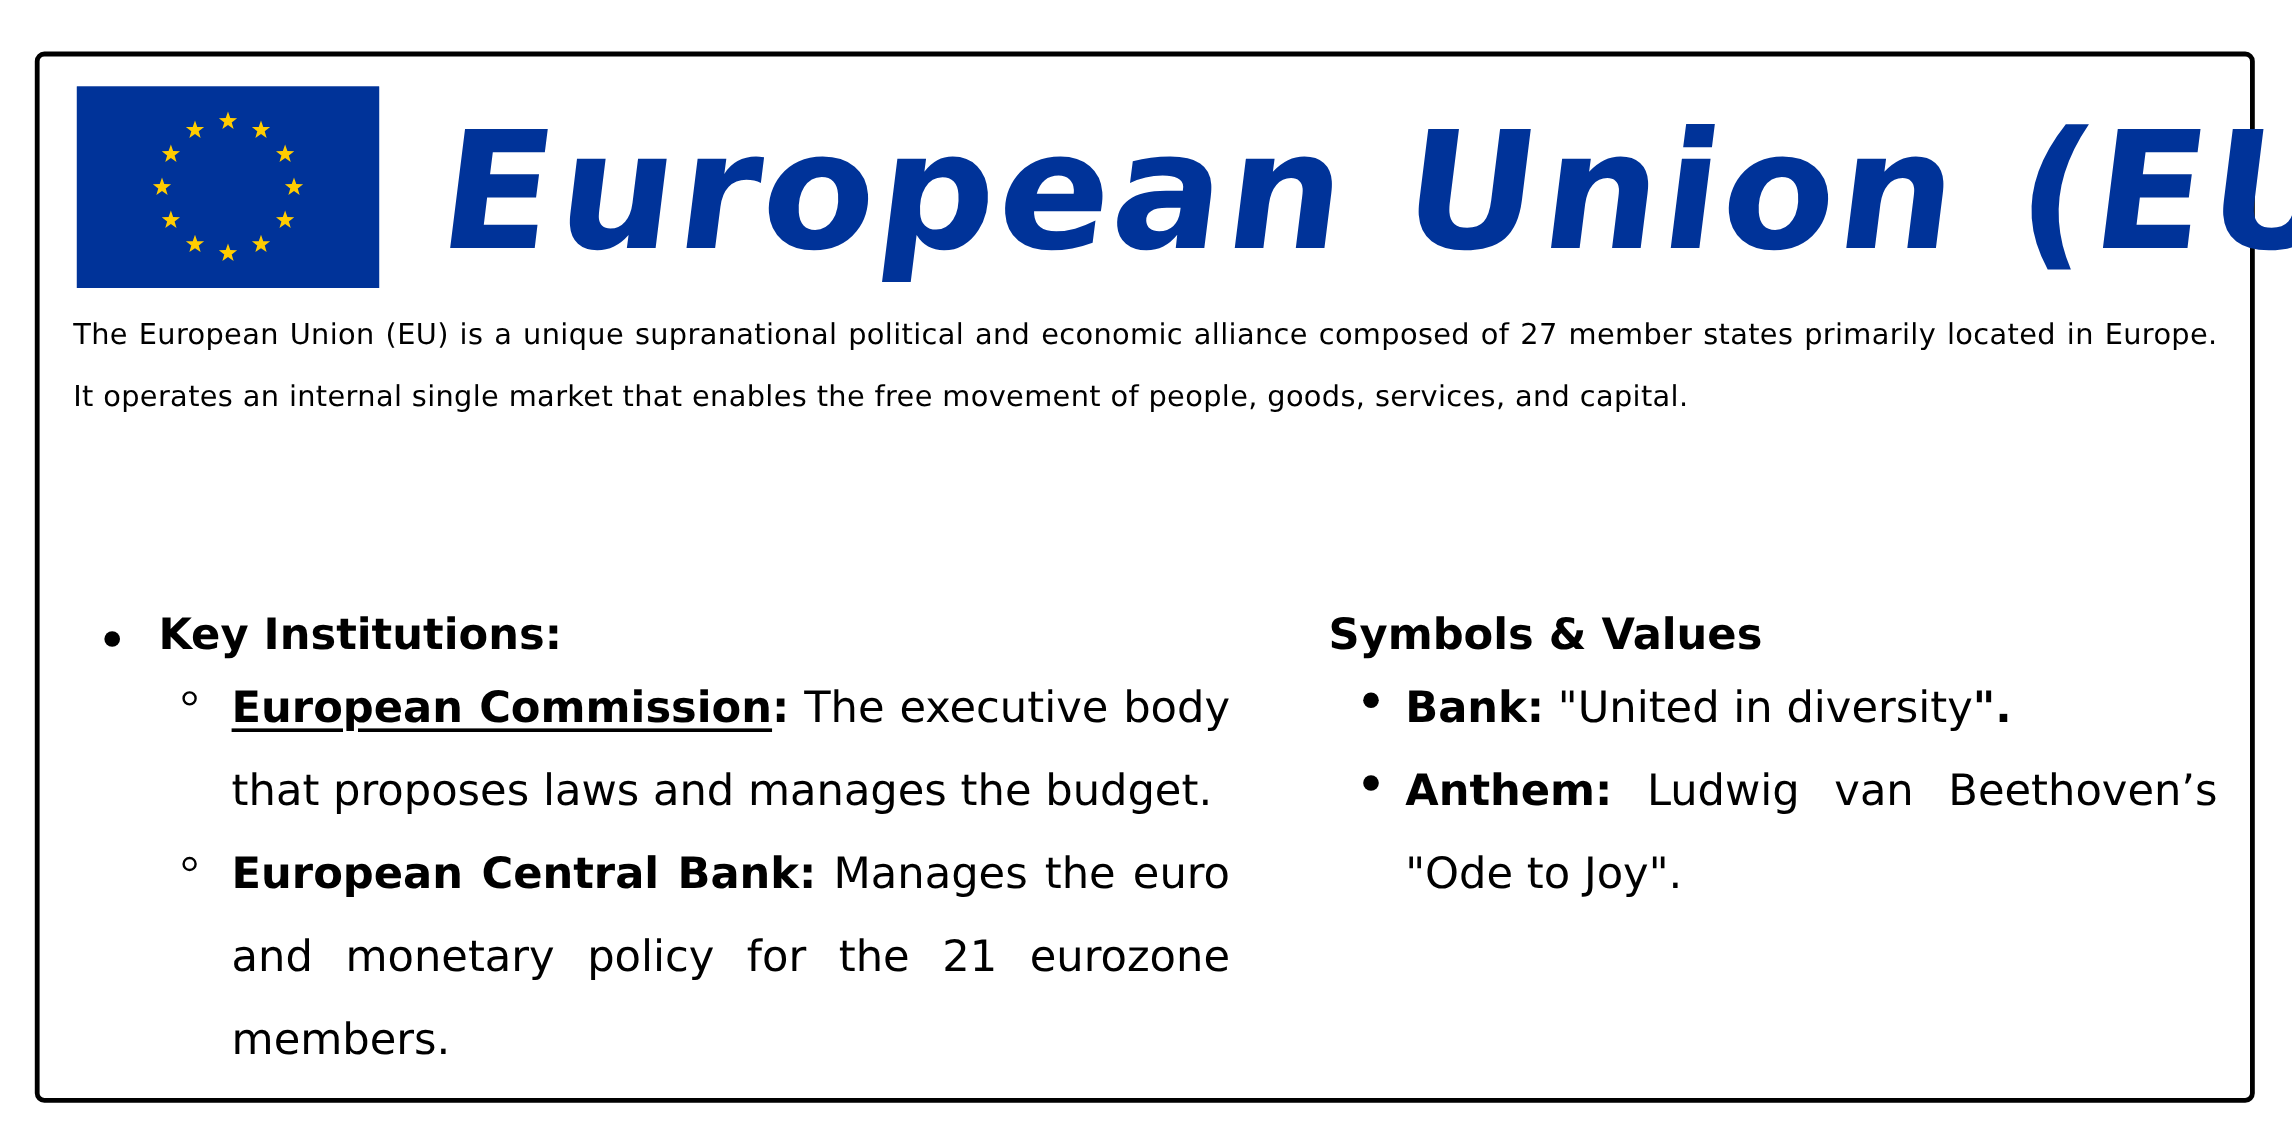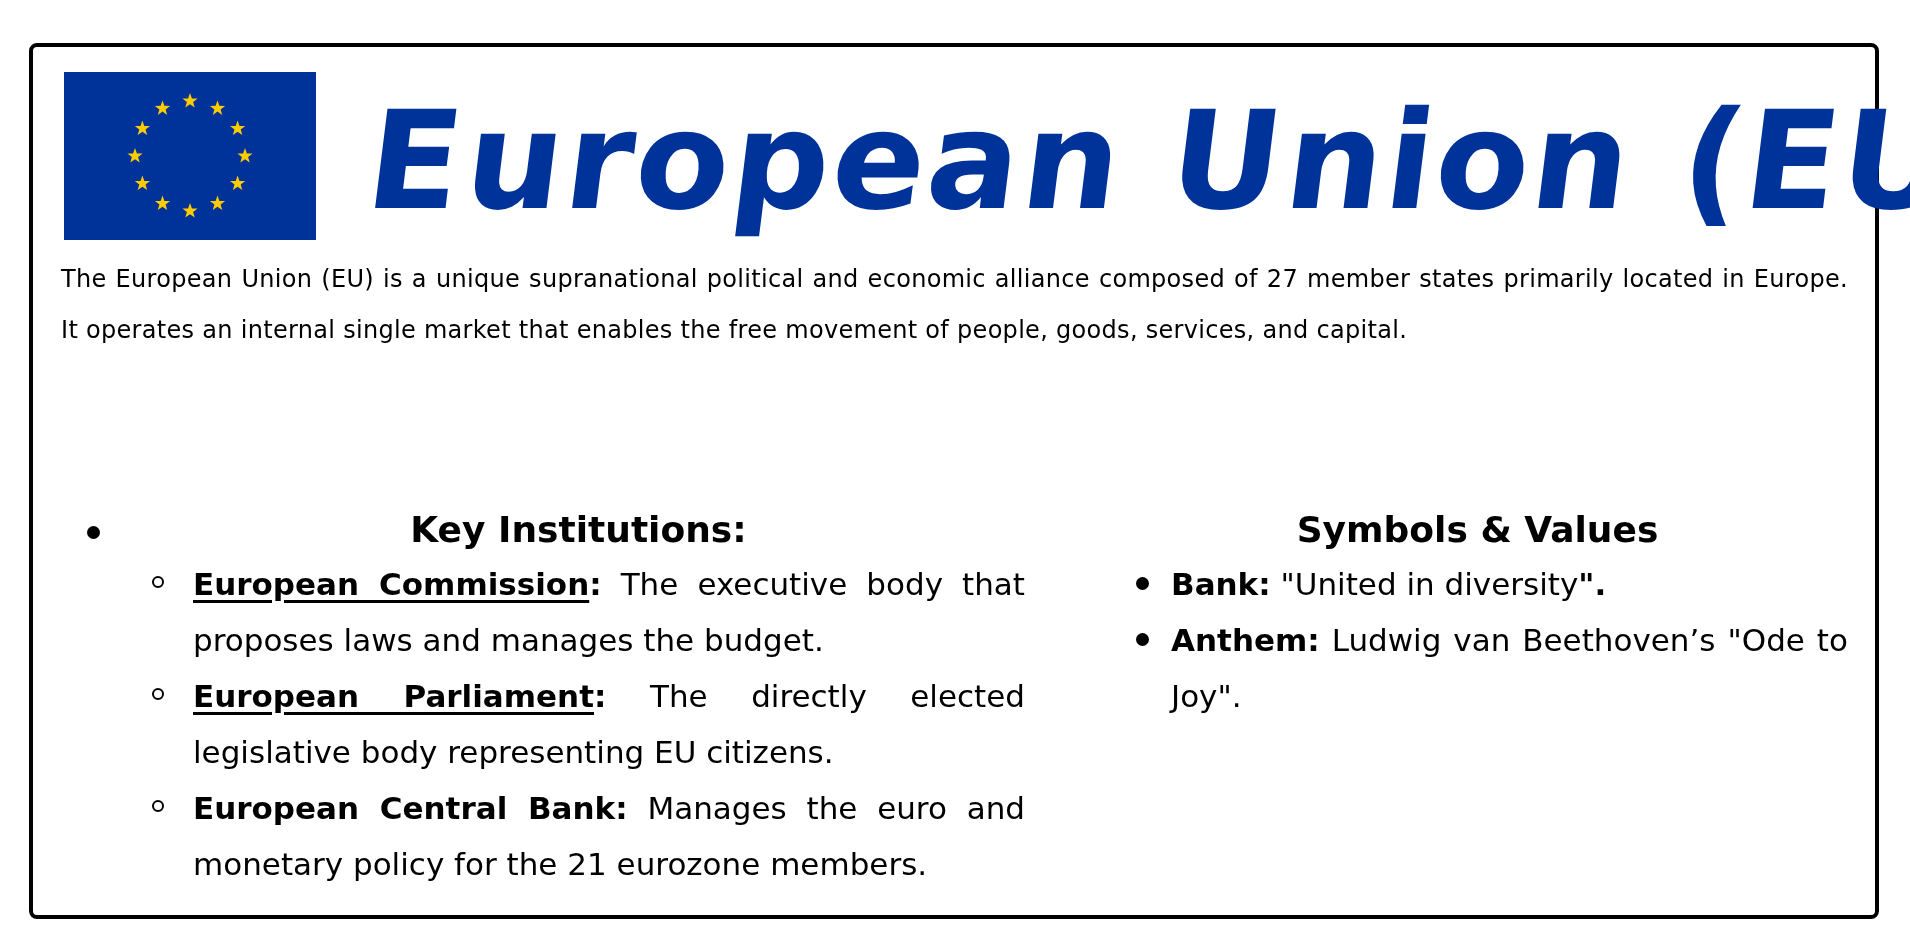--- a/index.html
+++ b/index.html
@@ -70,28 +70,27 @@
       top: 458px;
       width: 964px;
     }
     .col-right {
       position: absolute;
       left: 1074px;
       top: 458px;
       width: 741px;
     }
     .line-text {
-      font-size: 31px;
-      line-height: 56px;
+      font-size: 36px;
+      line-height: 69px;
     }
     .heading {
       font-weight: bold;
       font-size: 36px;
       line-height: 50.5px;
-      text-align: center;
     }
     ul { margin: 0; padding: 0; list-style: none; }
     .lvl1 > li {
       position: relative;
       padding-left: 71px;
     }
     .lvl1 > li > .dot {
       position: absolute;
       left: 26px;
       top: 21px;
@@ -168,23 +167,20 @@
   <div class="col-left">
     <ul class="lvl1">
       <li>
         <span class="dot"></span>
         <div class="heading">Key Institutions:</div>
         <ul class="lvl2">
           <li class="line-text">
             <span class="circle"></span><span class="bold uline">European Commission</span><span class="bold">:</span><span> The executive body that proposes laws and manages the budget.</span>
           </li>
           <li class="line-text">
-            <span class="circle"></span><span class="bold uline">European Parliament</span><span class="bold">:</span><span> The directly elected legislative body representing EU citizens.</span>
-          </li>
-          <li class="line-text">
             <span class="circle"></span><span class="bold">European Central Bank:</span><span class="bold"></span><span> Manages the euro and monetary policy for the 21 eurozone members.</span>
           </li>
         </ul>
       </li>
     </ul>
   </div>
 
   <div class="col-right">
     <div class="heading">Symbols &amp; Values</div>
     <ul class="right-list">

